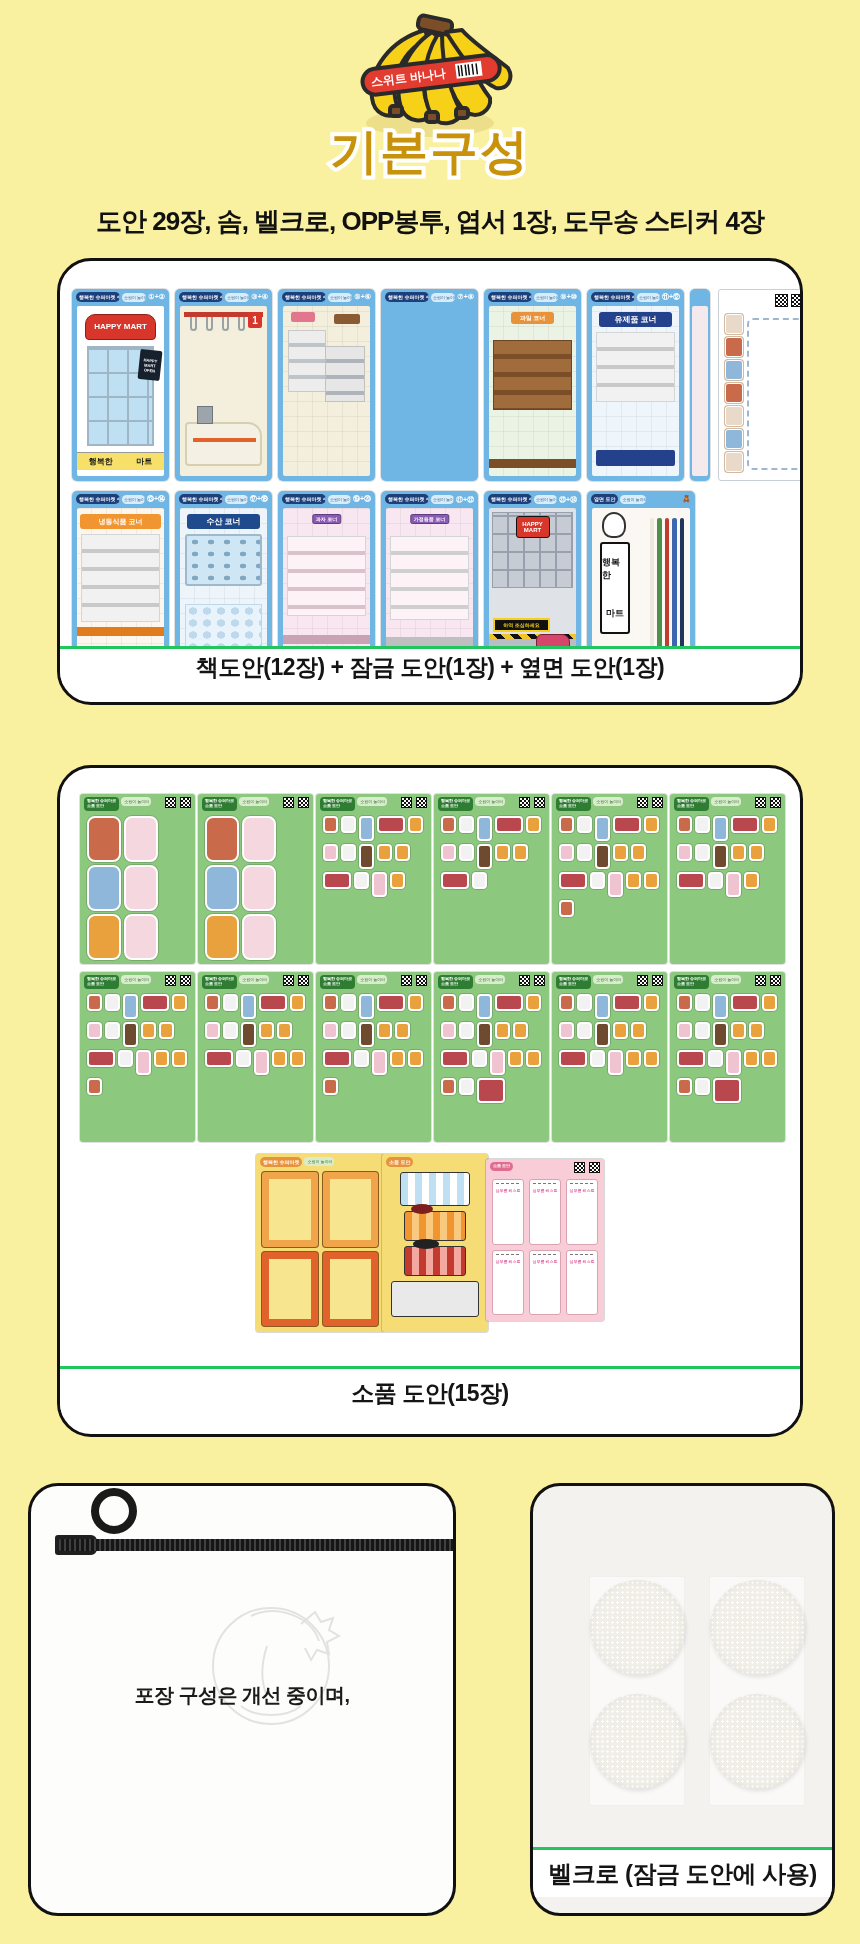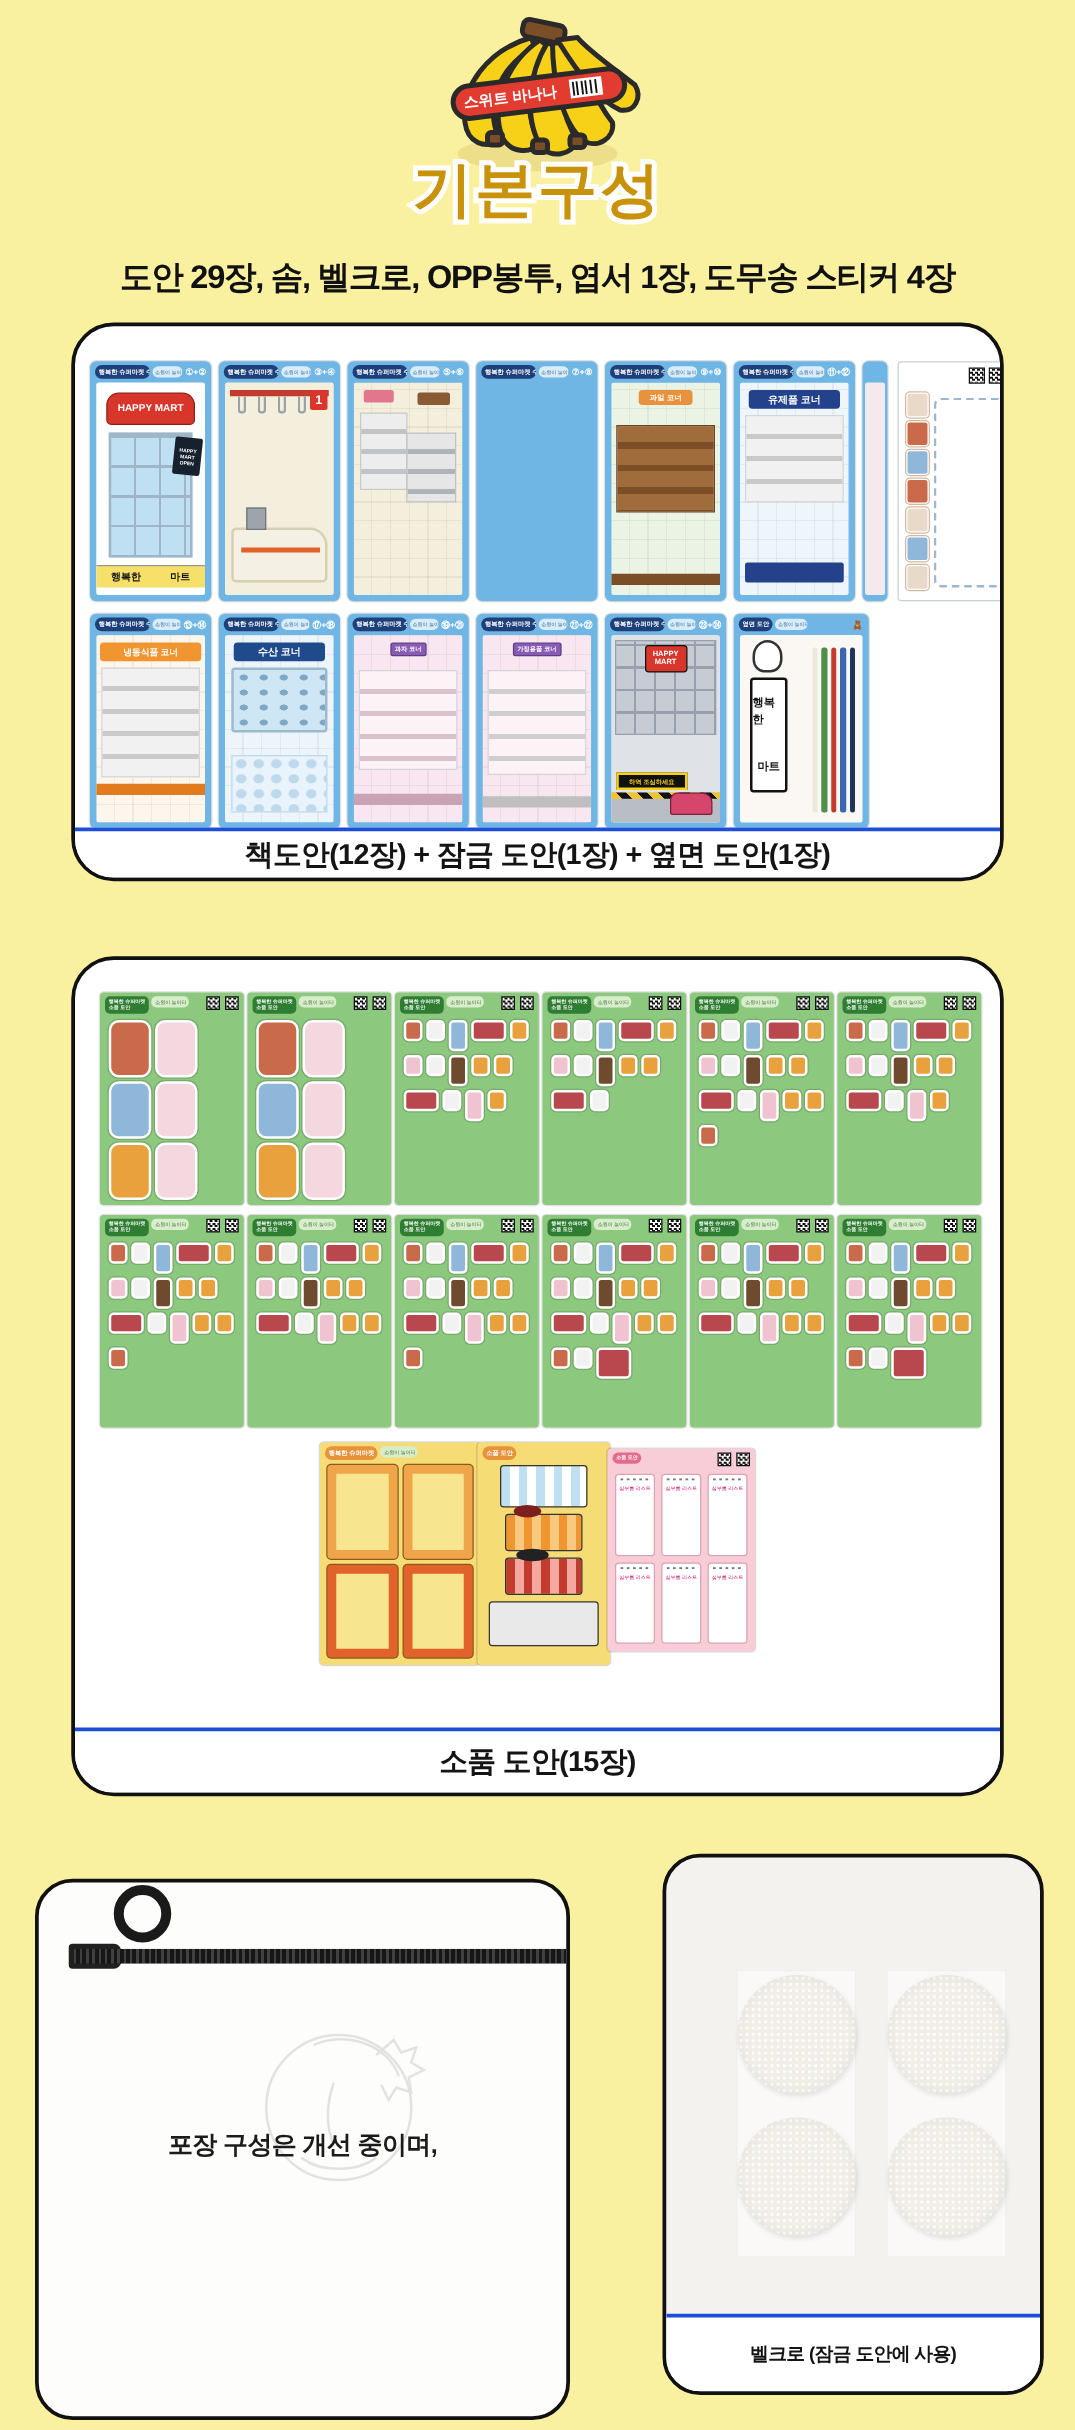--- a/index.html
+++ b/index.html
@@ -15,21 +15,21 @@
   .banana-wrap{left:330px;top:10px;width:200px;height:130px;}
   .title{left:0;right:0;top:120px;text-align:center;font-size:48px;font-weight:700;color:var(--amber);
          letter-spacing:2px;-webkit-text-stroke:8px #fff;paint-order:stroke fill;
          text-shadow:0 0 2px #fff;}
   .subtitle{left:0;right:0;top:204px;text-align:center;font-size:26px;font-weight:700;color:#111;letter-spacing:-1px;}
 
   
   .card{background:#fff;border:3px solid #111;border-radius:34px;overflow:hidden;}
   .card1{left:57px;top:258px;width:746px;height:447px;}
   .card2{left:57px;top:765px;width:746px;height:672px;}
-  .cap{position:absolute;left:0;right:0;bottom:0;height:40px;border-top:3px solid #1d4ed8;background:#fff;
+  .cap{position:absolute;left:0;right:0;bottom:16px;height:40px;border-top:3px solid #22c55e;background:#fff;
        display:flex;align-items:center;justify-content:center;font-size:23px;font-weight:700;letter-spacing:-0.5px;margin-top:18px;}
   .card2 .cap{height:52px;}
 
   
   .prow{position:absolute;display:flex;align-items:flex-start;}
   .row1{left:12px;top:28px;}
   .row2{left:12px;top:230px;}
   .pg{flex:0 0 auto;width:97px;background:var(--blue);border-radius:5px;padding:17px 5px 5px;position:relative;
       margin-right:6px;box-shadow:0 0 0 1px rgba(0,0,0,.12);}
   .row1 .pg{height:192px;}
@@ -154,37 +154,37 @@
   .a4{width:88px;height:36px;background:#E9E9E9;border-top:5px solid #7C2A26;}
   .pinks{left:426px;top:391px;width:118px;height:162px;background:#F8CDD8;border-radius:3px;box-shadow:0 0 0 1px rgba(0,0,0,.15);padding:20px 6px 6px;position:absolute;}
   .pinks .gs-head .gh-dark{background:#E06C8F;border-radius:8px;}
   .padgrid{width:100%;height:100%;display:grid;grid-template-columns:repeat(3,1fr);grid-template-rows:1fr 1fr;gap:5px;}
   .pad{background:#fff;border:1px solid #D9A3B2;border-radius:3px;position:relative;padding-top:8px;font-size:4px;color:#C06;text-align:center;}
   .pad:before{content:"";position:absolute;left:2px;right:2px;top:2px;height:3px;
      background-image:radial-gradient(#777 1px,transparent 1.2px);background-size:5px 3px;}
 
   
   .pcard{background:#FDFDFC;border:3px solid #111;border-radius:30px;overflow:hidden;}
-  .opp{left:28px;top:1483px;width:428px;height:433px;margin-top:20px;}
+  .opp{left:28px;top:1483px;width:428px;height:433px;}
   .vel{left:530px;top:1483px;width:305px;height:433px;background:#F3F2EF;}
   .ring{position:absolute;left:60px;top:2px;width:46px;height:46px;border:8px solid #1A1A1A;border-radius:50%;}
   .zipbar{position:absolute;left:28px;top:53px;width:422px;height:12px;background:#161616;border-radius:2px;
      background-image:repeating-linear-gradient(90deg,rgba(255,255,255,.18) 0 2px,transparent 2px 5px);}
   .zipslider{position:absolute;left:24px;top:49px;width:42px;height:20px;background:#202020;border-radius:3px 6px 6px 3px;}
   .opp-line{position:absolute;left:0;right:0;text-align:center;font-weight:700;color:#1b1b1b;letter-spacing:-0.5px;}
   .opp-l1{top:196px;font-size:20px;}
   .opp-l2{top:228px;font-size:19px;}
   .opp-brand{position:absolute;left:0;right:0;top:262px;text-align:center;font-size:16px;font-weight:800;color:#C9C9C9;letter-spacing:2px;}
   .sketch{position:absolute;left:150px;top:100px;width:190px;height:160px;opacity:.8;}
   .velstrip{position:absolute;width:96px;height:230px;background:rgba(255,255,255,.55);border:1px solid rgba(0,0,0,.04);top:90px;}
   .vs1{left:56px;} .vs2{left:176px;}
   .vdot{position:absolute;width:95px;height:95px;border-radius:50%;background:#F1EEE7;
      background-image:radial-gradient(rgba(255,255,255,.9) 1px,transparent 1.4px);background-size:5px 5px;
      box-shadow:inset 0 0 10px rgba(0,0,0,.06),1px 2px 4px rgba(0,0,0,.10);}
-  .vel .cap{height:62px;font-size:15px;}
+  .vel .cap{height:50px;font-size:24px;}
 </style>
 </head>
 <body>
 
 <div class="abs banana-wrap">
   <svg viewBox="0 0 200 130" width="200" height="130">
     <ellipse cx="100" cy="113" rx="64" ry="14" fill="#EDDF8A"></ellipse>
     <g stroke="#2A2A2A" stroke-width="4" stroke-linejoin="round">
       <rect x="88" y="8" width="34" height="14" rx="5" fill="#7C4E28" transform="rotate(12 105 15)"></rect>
       <path d="M95 20 C60 30 38 60 42 88 C44 104 58 110 70 102 C58 80 66 45 98 28 Z" fill="#F7D117"></path>

